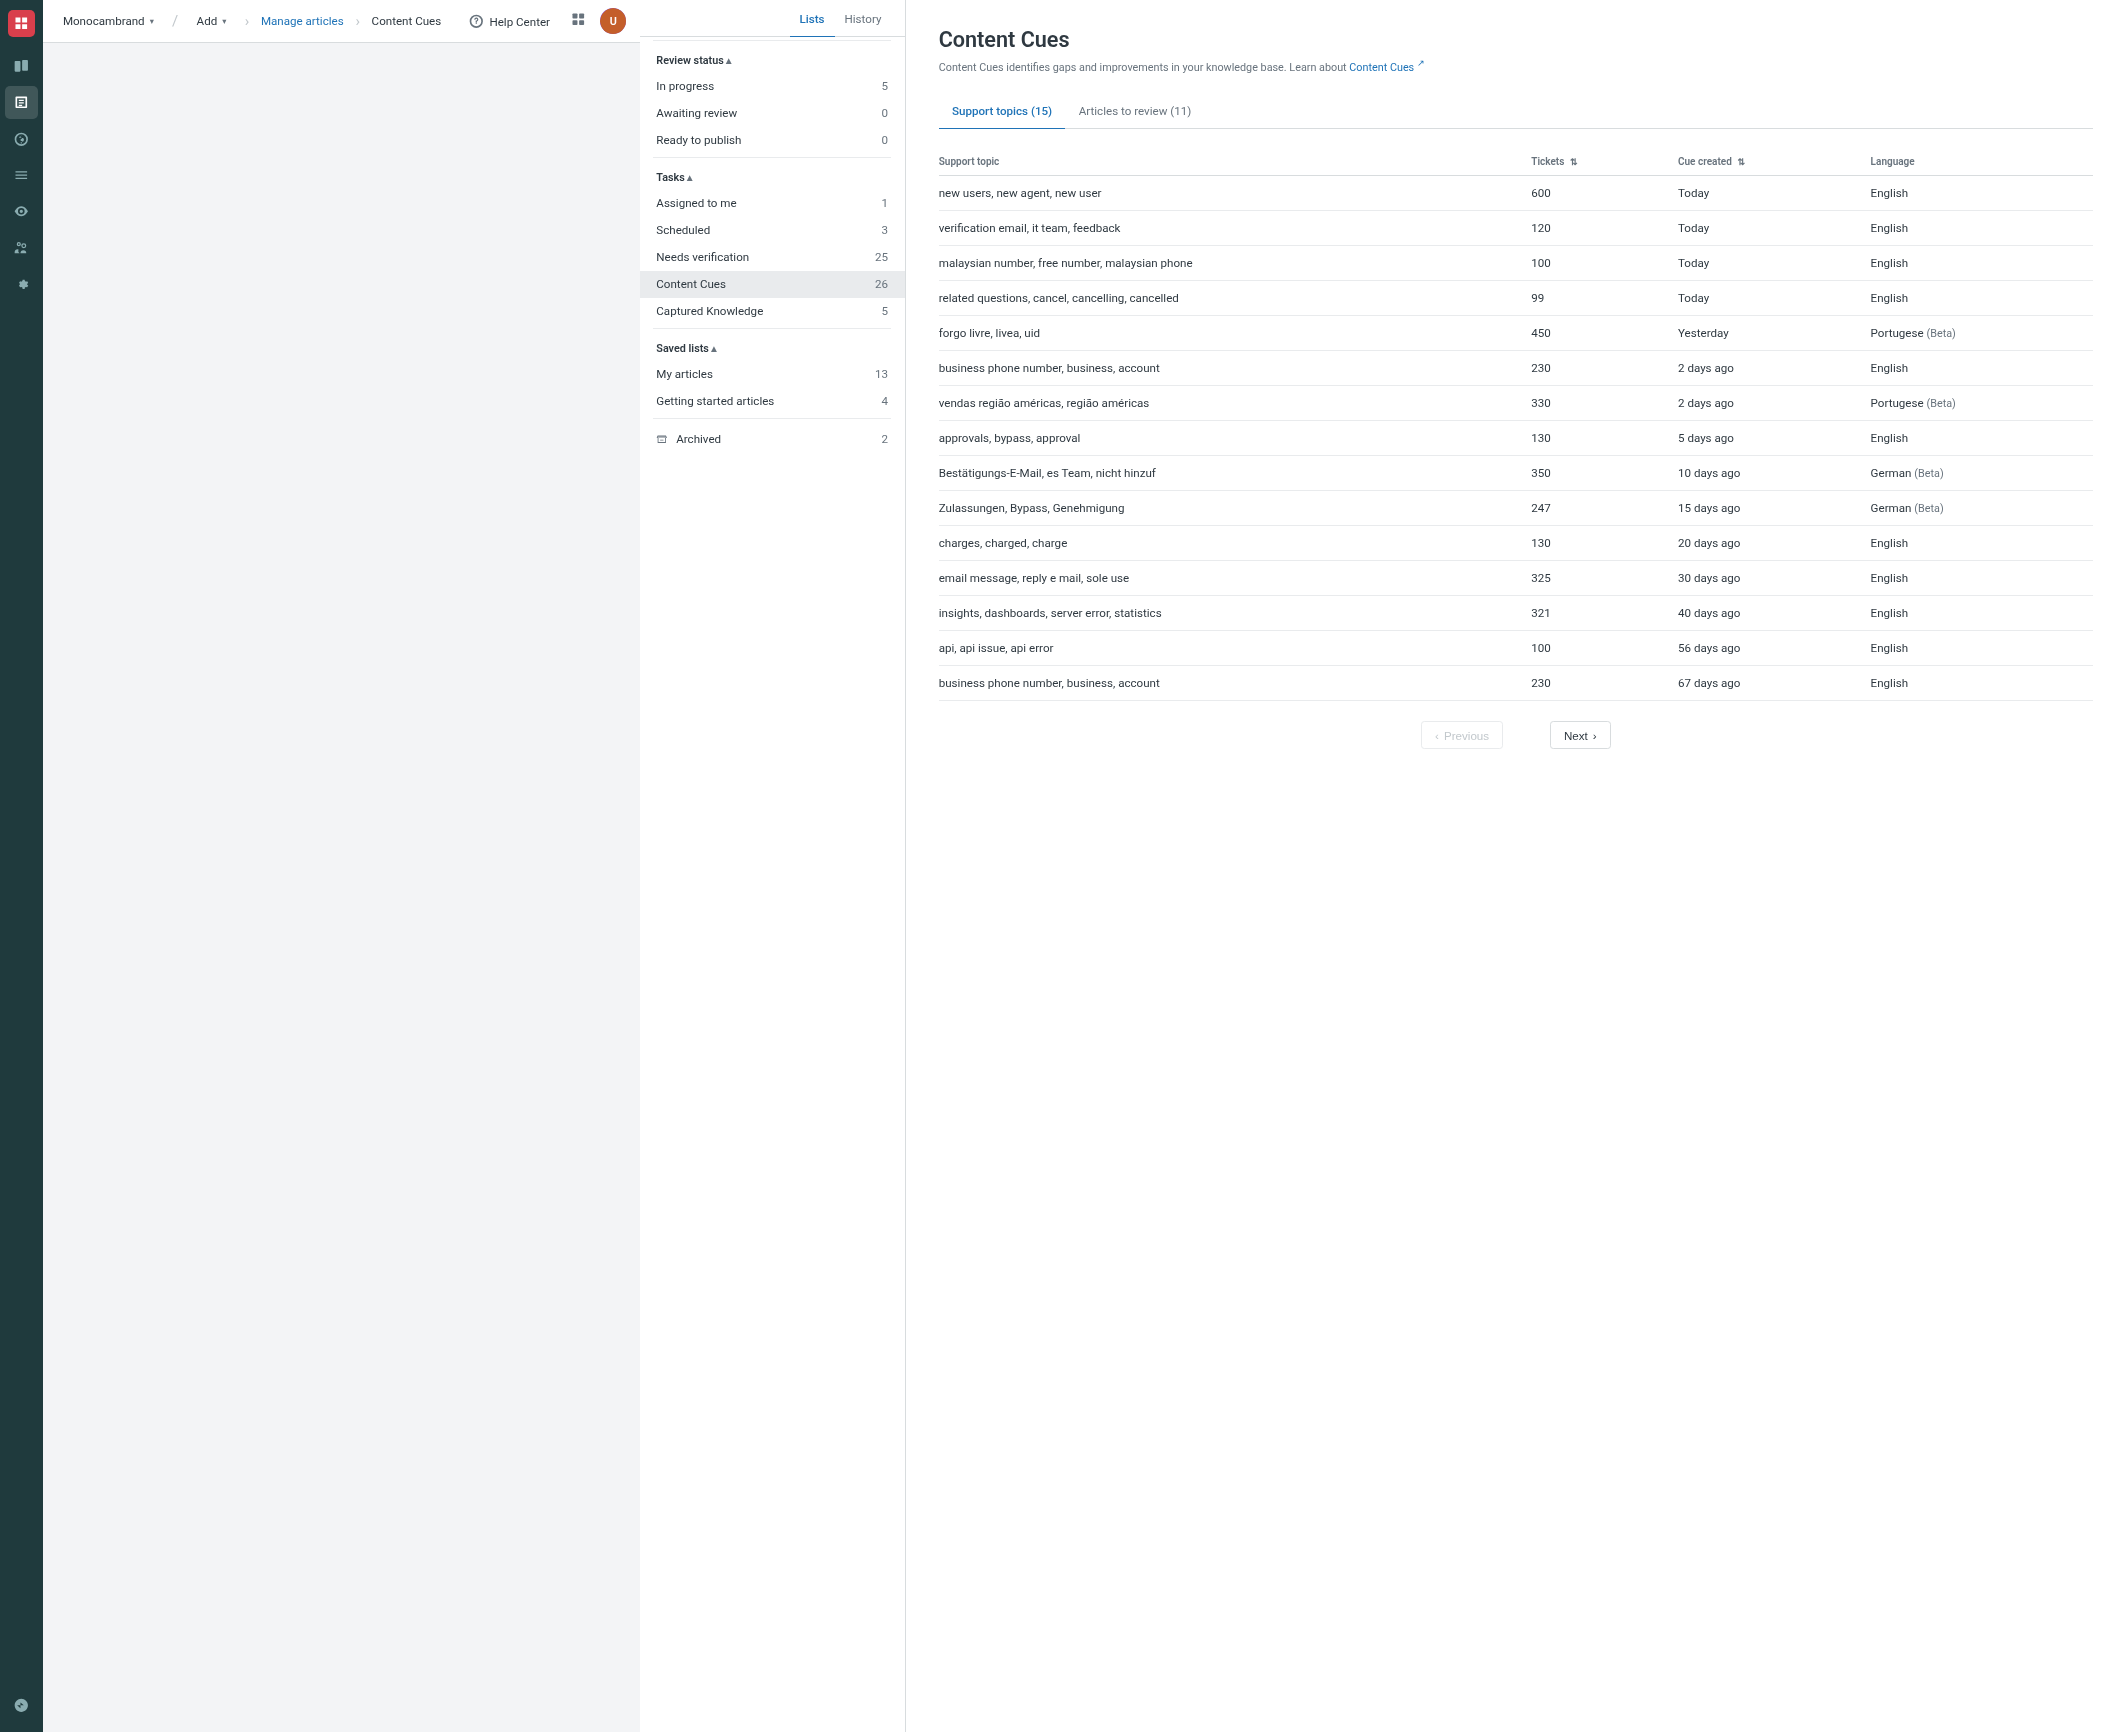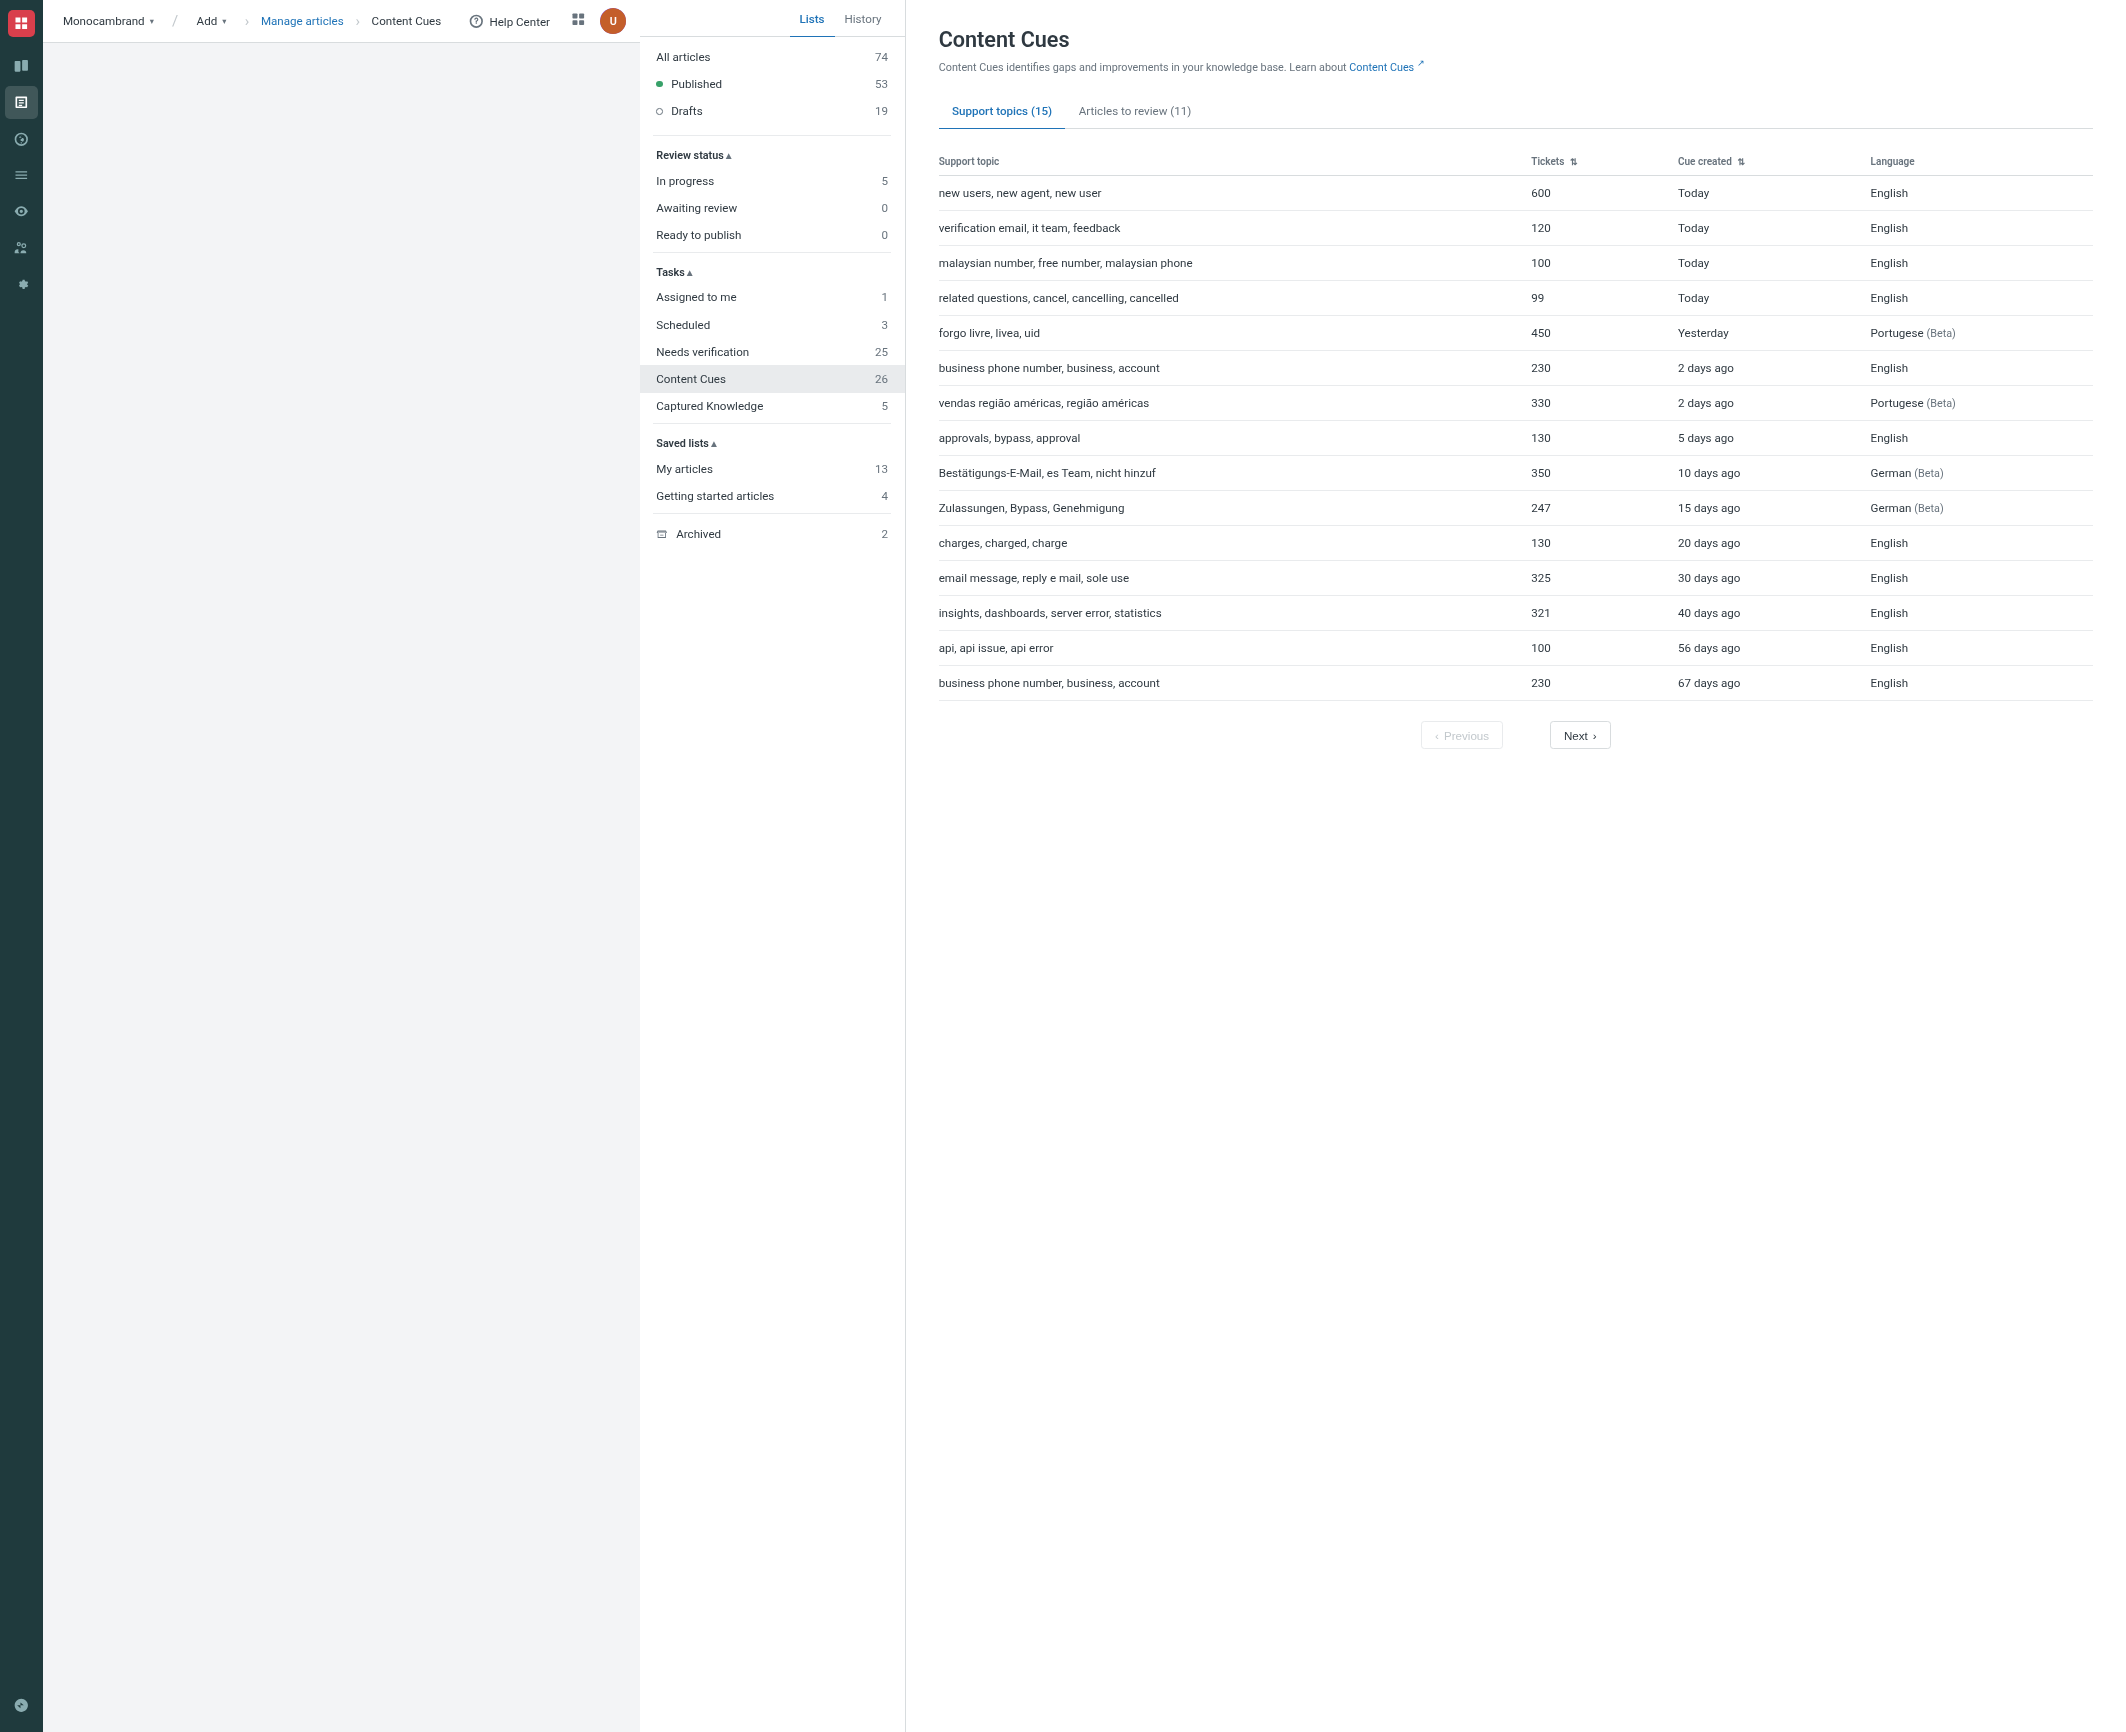--- a/index.html
+++ b/index.html
@@ -323,40 +323,20 @@
   </div>
 
   <div class="content-area">
 
     <div class="sidebar">
       <div class="sidebar-tabs">
         <div class="sidebar-tab active">Lists</div>
         <div class="sidebar-tab">History</div>
       </div>
 
-      <div class="sidebar-section">
-        <div class="sidebar-item">
-          <span class="item-left">All articles</span>
-          <span class="item-count">74</span>
-        </div>
-        <div class="sidebar-item">
-          <span class="item-left">
-            <span class="item-dot"></span>
-            <span>Published</span>
-          </span>
-          <span class="item-count">53</span>
-        </div>
-        <div class="sidebar-item">
-          <span class="item-left">
-            <span class="item-circle"></span>
-            <span>Drafts</span>
-          </span>
-          <span class="item-count">19</span>
-        </div>
-      </div>
 
       <div class="sidebar-divider"></div>
 
       <div class="sidebar-section-header">
         <span class="section-title">Review status</span>
         <span class="chevron">▲</span>
       </div>
       <div>
         <div class="sidebar-item">
           <span>In progress</span>

